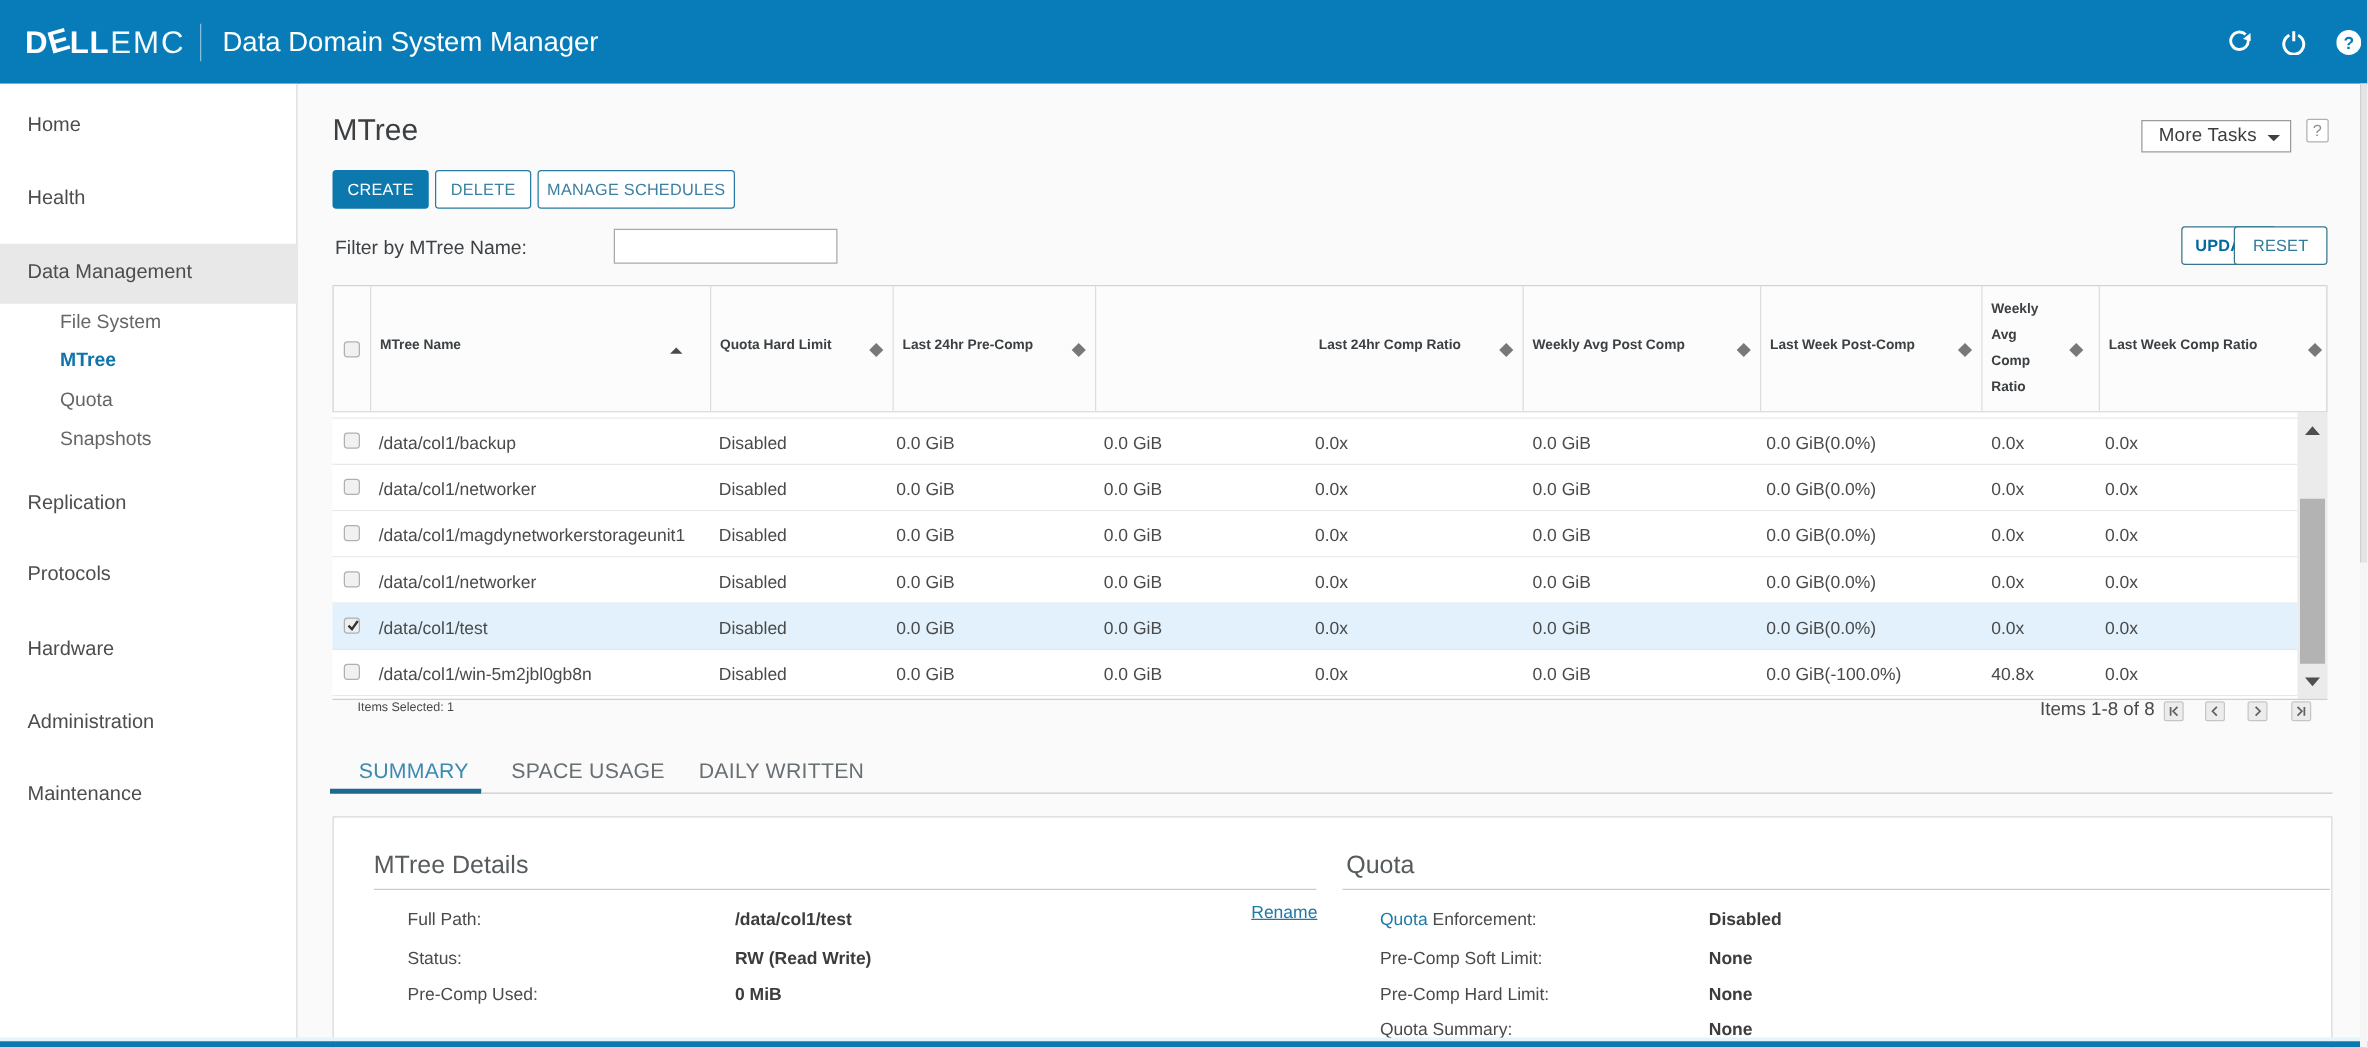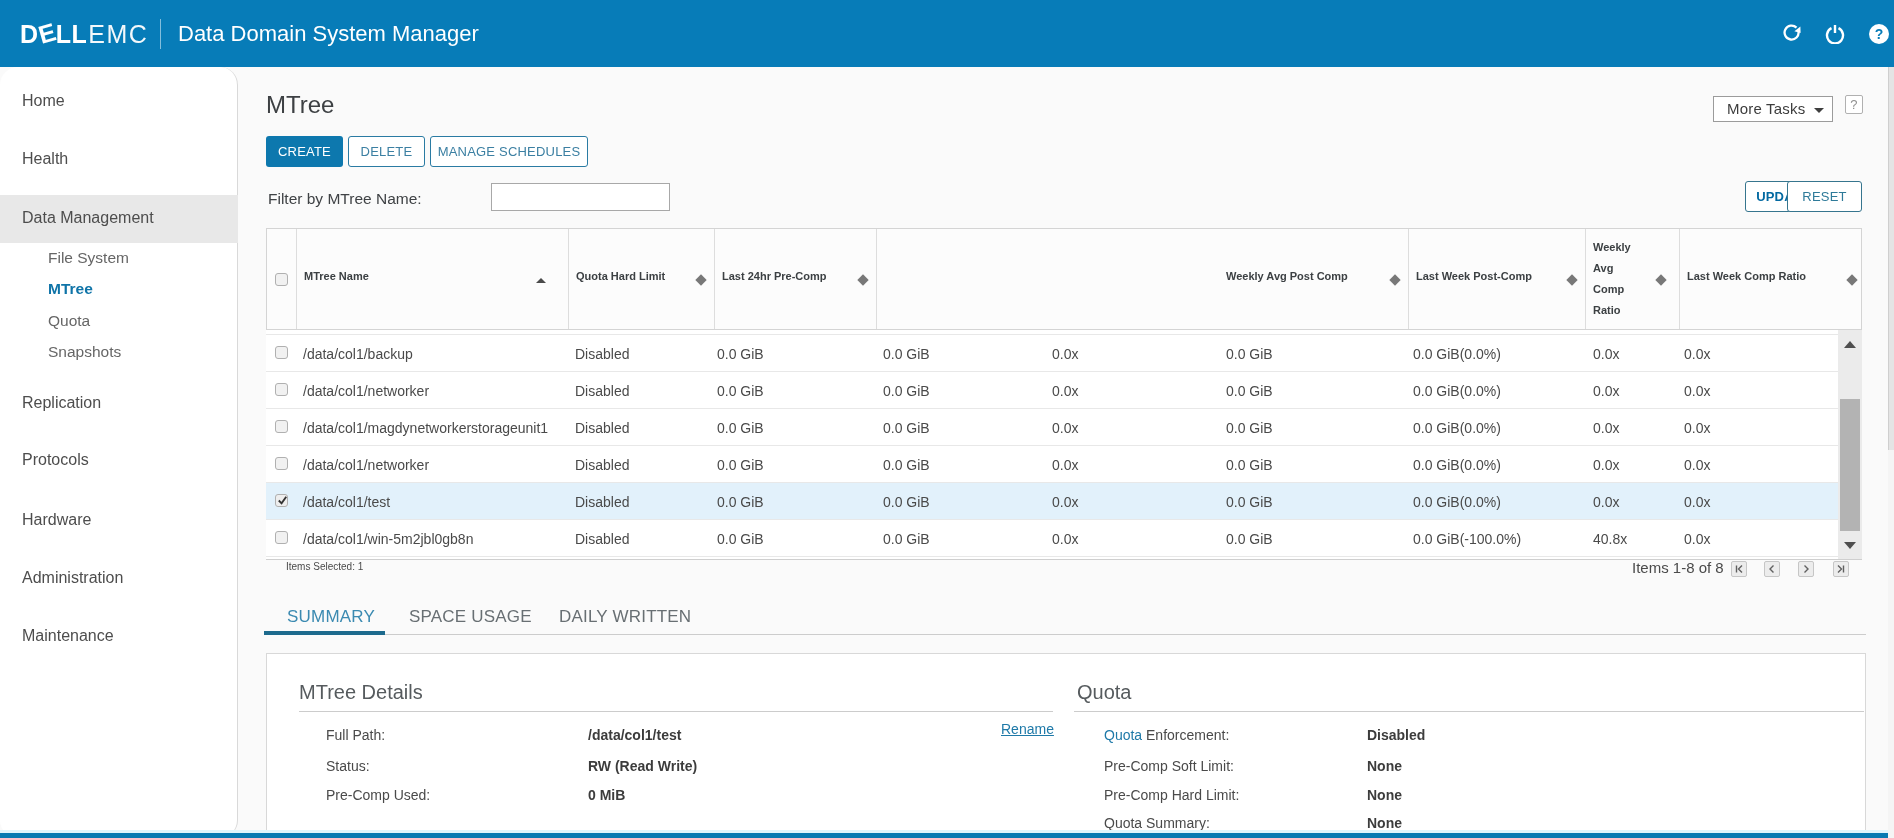--- a/index.html
+++ b/index.html
@@ -11,21 +11,21 @@
 #hdr { position:absolute; left:0; top:0; width:1894px; height:67px; background:#077cb8; }
 #logo { position:absolute; left:20px; top:20px; color:#fff; font-size:25px; letter-spacing:0; }
 #logo b { font-weight:700; letter-spacing:0.5px; }
 #logo .e { display:inline-block; transform:rotate(-16deg) translateY(-1px); }
 #logo .emc { font-weight:300; letter-spacing:1.5px; margin-left:1px; color:#f3f8fb; }
 #hdr .sep { position:absolute; left:160px; top:19px; width:1px; height:30px; background:rgba(255,255,255,.5); }
 #hdr .title { position:absolute; left:178px; top:21px; color:#fff; font-size:22px; font-weight:400; letter-spacing:0; }
 .hicon { position:absolute; top:24px; width:20px; height:20px; }
 
 
-#side { position:absolute; left:0; top:67px; width:238px; height:771px; background:#fff; border-right:1px solid #d9d9d9;border-radius:18px; }
+#side { position:absolute; left:0; top:67px; width:238px; height:771px; background:#fff; border-right:1px solid #d9d9d9; }
 .nav1 { position:absolute; left:22px; font-size:16px; color:#4d4d4d; }
 .nav2 { position:absolute; left:48px; font-size:15.5px; color:#666; }
 #dmband { position:absolute; left:0; top:128px; width:238px; height:48px; background:#e8e8e8; }
 
 
 #content { position:absolute; left:239px; top:67px; width:1655px; height:771px; background:#fafafa; }
 h1 { position:absolute; left:27px; top:24px; font-size:24px; font-weight:400; color:#3d4043; }
 .btn-blue { position:absolute; background:#0d78ae; color:#fff; font-size:13px; letter-spacing:.2px; text-align:center; border-radius:3px; font-family:inherit; }
 .btn-line { position:absolute; background:#fff; color:#3b7fa2; font-size:13px; letter-spacing:.2px; text-align:center; border:1.5px solid #2a7ba3; border-radius:3px; }
 .lbl { position:absolute; font-size:15.5px; color:#3f4245; }
@@ -132,20 +132,24 @@
         <span class="dia" style="right:9px;"></span>
       </div>
     <div class="hc" style="left:30px; width:272px;">
         <span class="t">MTree Name</span>
       <span style="position:absolute; right:22px; top:49px; width:0; height:0; border-left:5.5px solid transparent; border-right:5.5px solid transparent; border-bottom:5px solid #4a4a4a;"></span>
       </div>
     <div class="hc" style="left:448px; width:162px;">
         <span class="t">Last 24hr Pre-Comp</span>
         <span class="dia" style="right:9px;"></span>
       </div>
+    <div class="hc" style="left:781px; width:171px;">
+        <span class="t">Last 24hr Comp Ratio</span>
+        <span class="dia" style="right:9px;"></span>
+      </div>
     <div class="hc" style="left:952px; width:190px;">
         <span class="t">Weekly Avg Post Comp</span>
         <span class="dia" style="right:9px;"></span>
       </div>
     <div class="hc" style="left:1142px; width:177px;">
         <span class="t">Last Week Post-Comp</span>
         <span class="dia" style="right:9px;"></span>
       </div>
     <div class="hc" style="left:1319px; width:94px;">
         <span class="t" style="top:8px; line-height:21px;">Weekly<br>Avg<br>Comp<br>Ratio</span>

